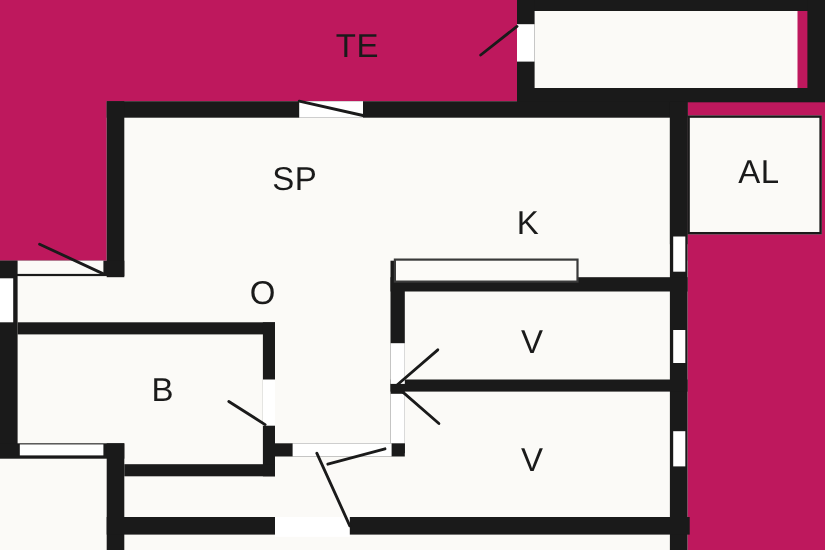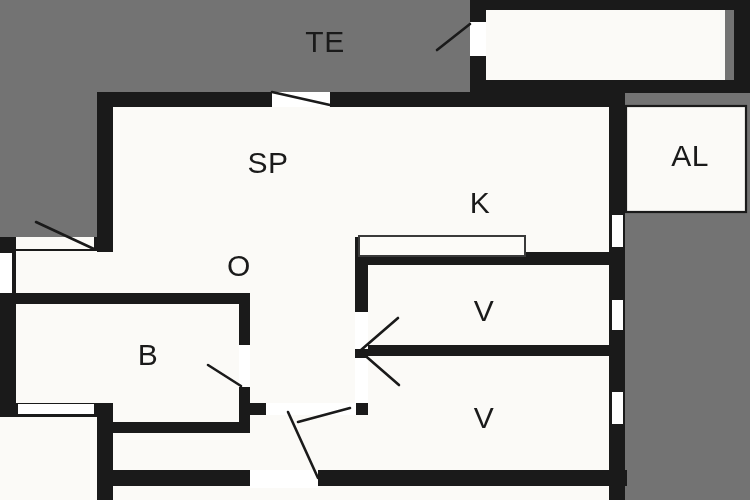--- a/index.html
+++ b/index.html
@@ -10,21 +10,21 @@
   body {
     width: 750px;
     height: 500px;
     overflow: hidden;
     font-family: "Liberation Sans", sans-serif;
   }
   #floorplan-root {
     position: relative;
     width: 750px;
     height: 500px;
-    background: #737373;
+    background: #be185d;
   }
   svg#plan-svg {
     display: block;
     width: 750px;
     height: 500px;
   }
   .room-label {
     font-family: "Liberation Sans", sans-serif;
     font-size: 30px;
     fill: #1a1a1a;

